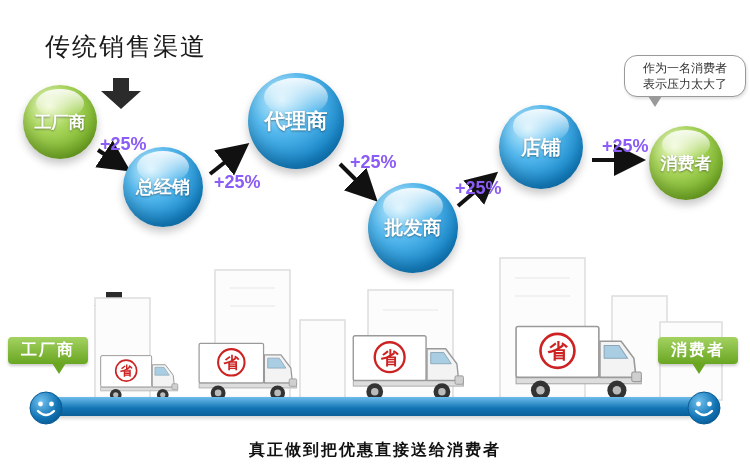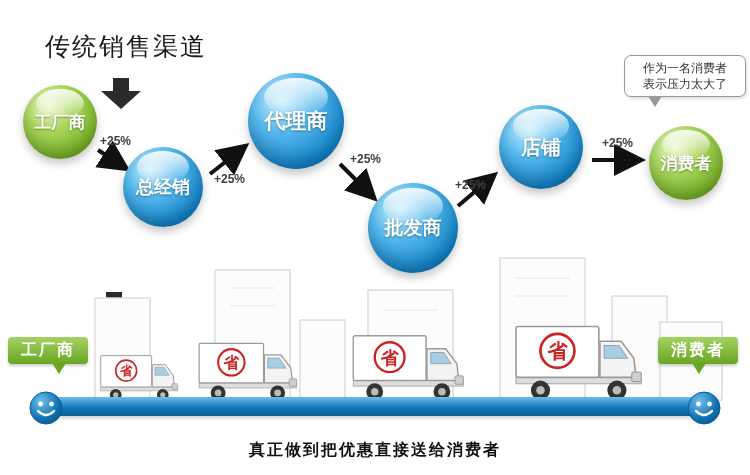--- a/index.html
+++ b/index.html
@@ -14,26 +14,26 @@
   .ball { position:absolute; border-radius:50%; display:flex; align-items:center; justify-content:center;
           color:#fff; font-weight:bold; text-shadow:0 1px 2px rgba(0,0,0,.4); }
   .ball::before { content:""; position:absolute; left:17%; top:5%; width:66%; height:40%; border-radius:50%;
           background:linear-gradient(rgba(255,255,255,.9), rgba(255,255,255,0)); }
   .ball.blue  { background:radial-gradient(circle at 35% 28%, #cdeffc 0%, #55b9ee 35%, #1584c7 72%, #0a65a4 100%);
           box-shadow:inset 0 -8px 14px rgba(0,0,0,.18), 0 5px 9px rgba(0,0,0,.22); }
   .ball.green { background:radial-gradient(circle at 35% 28%, #eef8cf 0%, #a9d65c 35%, #7ab32a 72%, #548c10 100%);
           box-shadow:inset 0 -8px 14px rgba(0,0,0,.18), 0 5px 9px rgba(0,0,0,.22); }
   .ball span { position:relative; z-index:1; }
 
-  .pct { position:absolute; font-size:12px; font-weight:bold; color:#404040; }
+  .pct { position:absolute; font-size:18px; font-weight:bold; color:#8b5cf6; }
 
   .overlay-svg { position:absolute; left:0; top:0; }
 
   .bubble { position:absolute; left:624px; top:55px; width:122px; height:42px; background:#fff;
-            border:1px solid #999; border-radius:7px; display:flex; flex-direction:column;
+            border:1px solid #999; border-radius:13px; display:flex; flex-direction:column;
             align-items:center; justify-content:center; font-size:12px; color:#333; line-height:1.35;
             box-shadow:1px 2px 3px rgba(0,0,0,.12); }
   .bubble-tail { position:absolute; left:648px; top:96px; width:0; height:0;
             border-left:7px solid transparent; border-right:7px solid transparent; border-top:11px solid #999; }
 
   .skyline { position:absolute; left:0; top:248px; }
 
   .pipe { position:absolute; left:36px; top:397px; width:678px; height:19px; border-radius:10px;
           background:linear-gradient(#6cbdea, #1173b4 60%, #0c5f98); box-shadow:0 2px 4px rgba(0,0,0,.2); }
 

